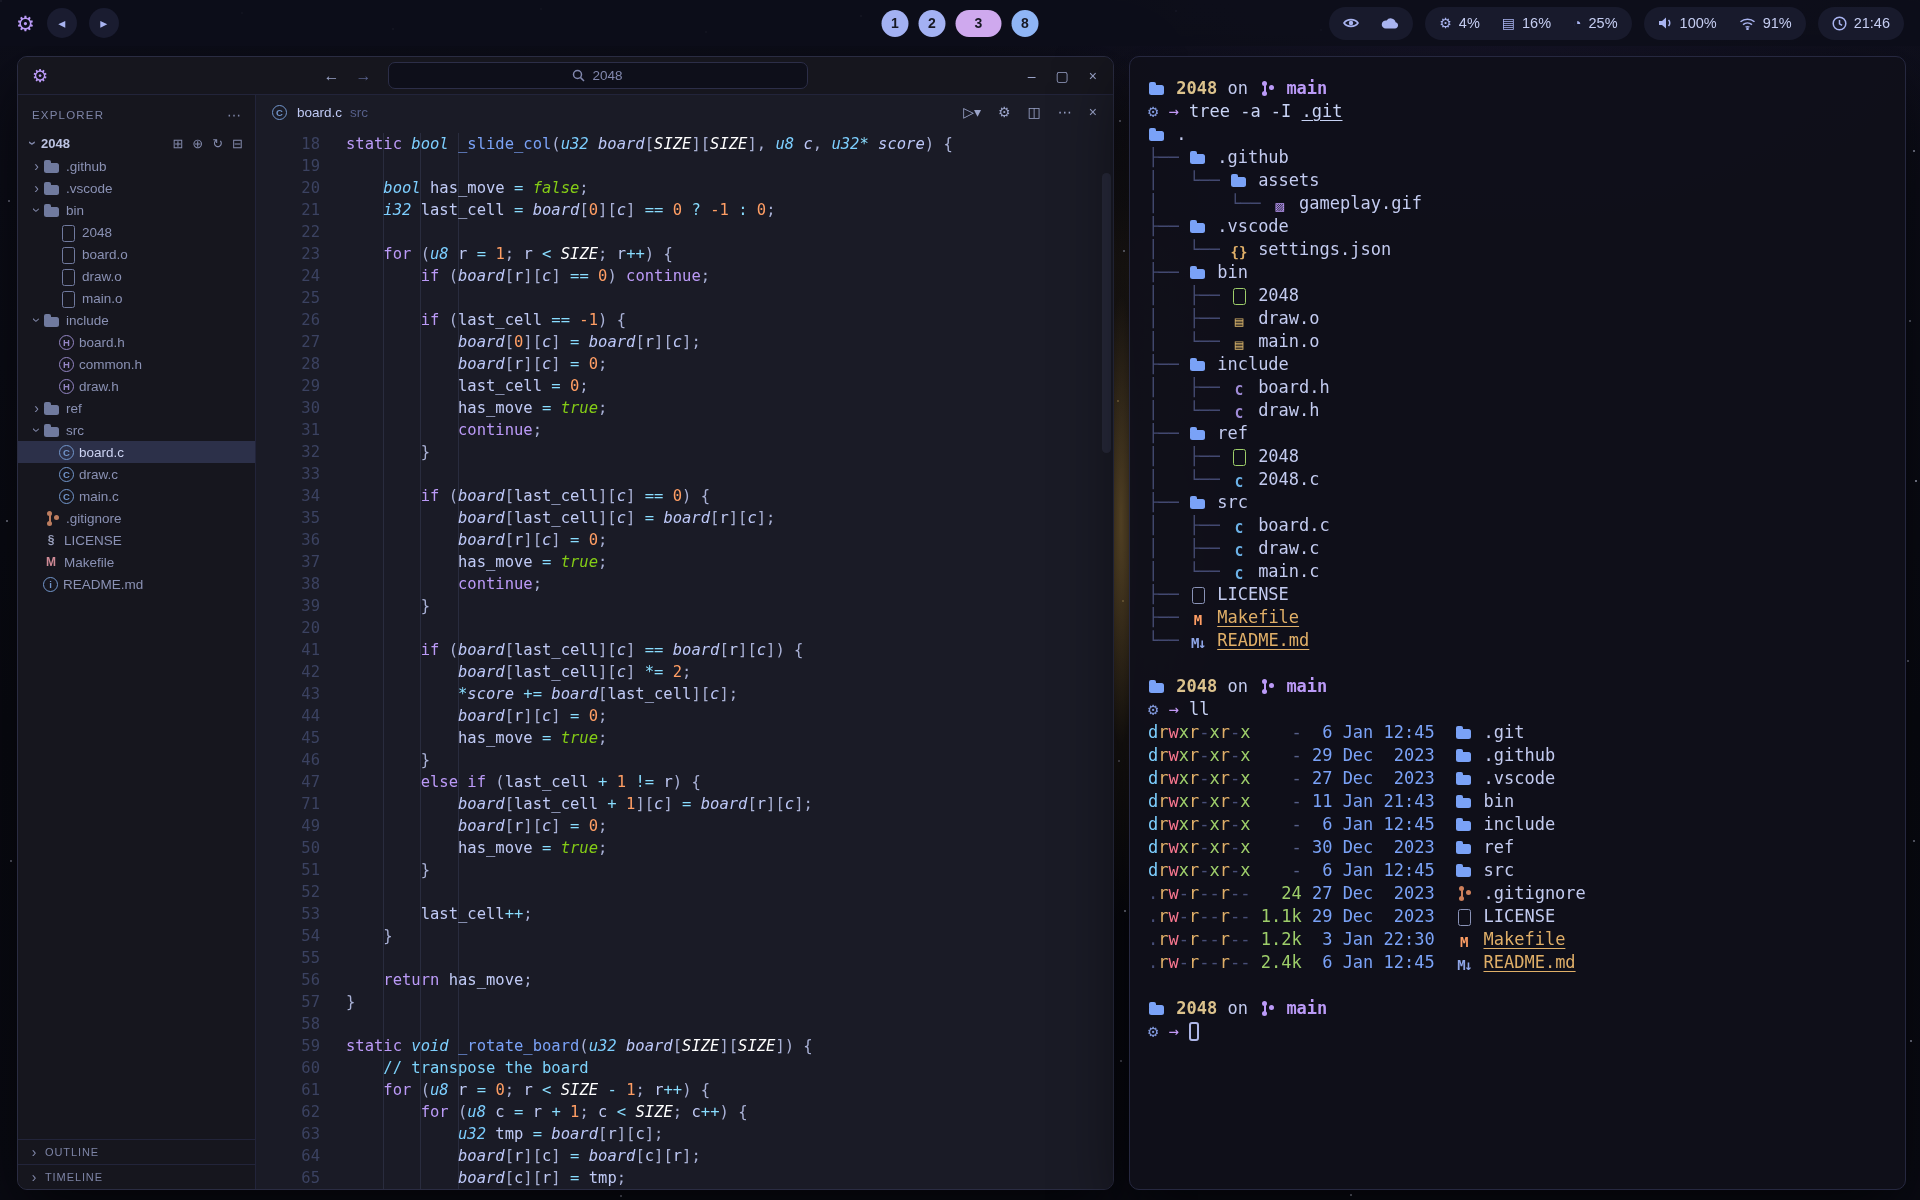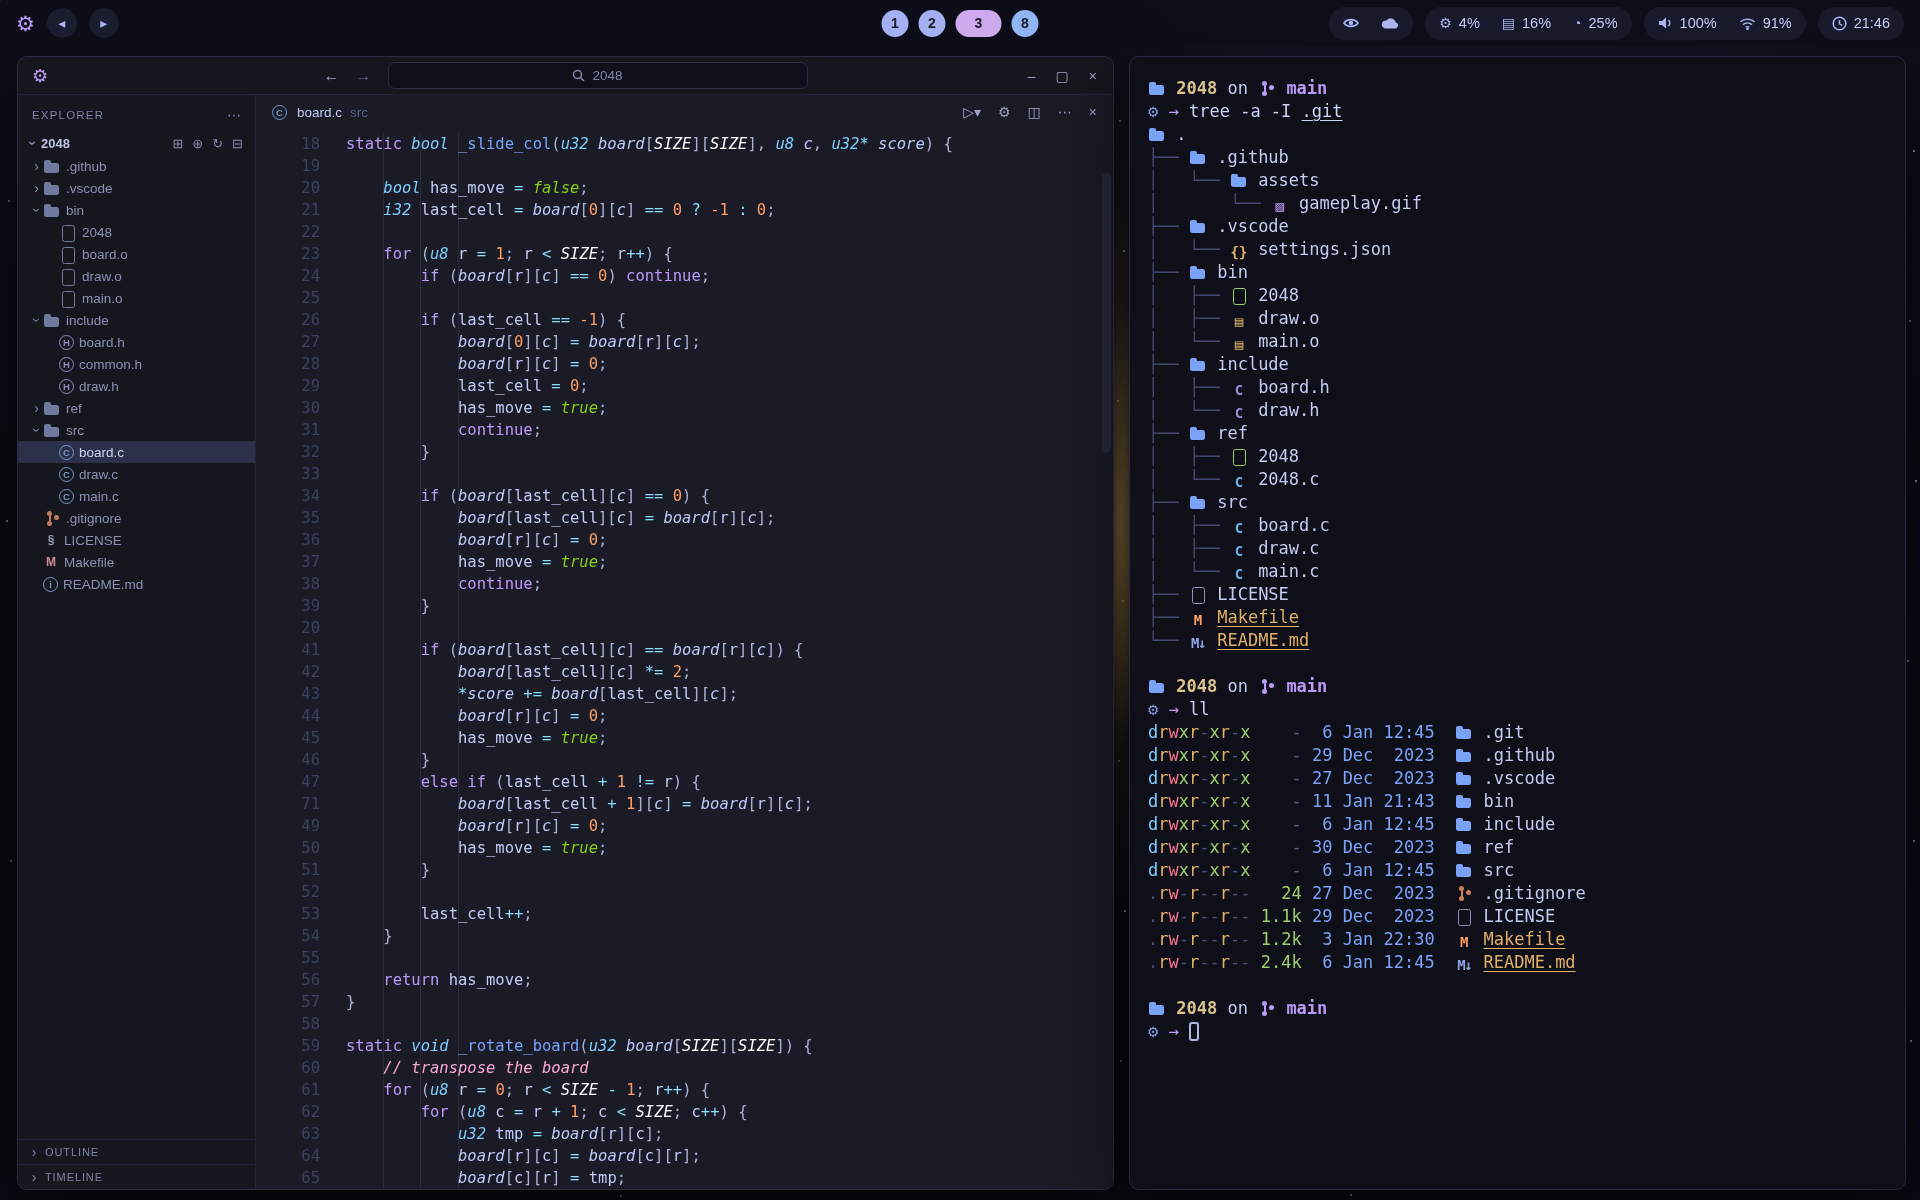--- a/index.html
+++ b/index.html
@@ -80,21 +80,21 @@
 #guides{position:absolute;left:127px;top:4px;bottom:0;width:1px;background:rgba(86,95,137,.25);box-shadow:37px 0 0 0 rgba(86,95,137,.25),75px 0 0 0 rgba(86,95,137,.25)}
 #vscroll{position:absolute;right:2px;top:44px;width:9px;height:280px;background:rgba(130,140,190,.13);border-radius:5px}
 .tok-k{color:#bb9af7}
 .tok-t{color:#7dcfff;font-style:italic}
 .tok-f{color:#7aa2f7}
 .tok-p{color:#bdc8f8;font-style:italic}
 .tok-v{color:#c0caf5}
 .tok-n{color:#ff9e64}
 .tok-o{color:#89ddff}
 .tok-l{color:#a9b1d6}
-.tok-c{color:#f9a8d4;font-style:italic}
+.tok-c{color:#7dd3fc;}
 .tok-b{color:#84cc16;font-style:italic}
 .tok-m{color:#ffffff;font-style:italic}
 
 .tl{height:23px;white-space:pre}
 .fg{color:#c3cbf0}
 .tr{color:#454c74}
 .pdir{color:#dcc28c;font-weight:700}
 .pon{color:#c3cbf0}
 .pbr{color:#bb9af7;font-weight:700}
 .flake{color:#7f96d8}

